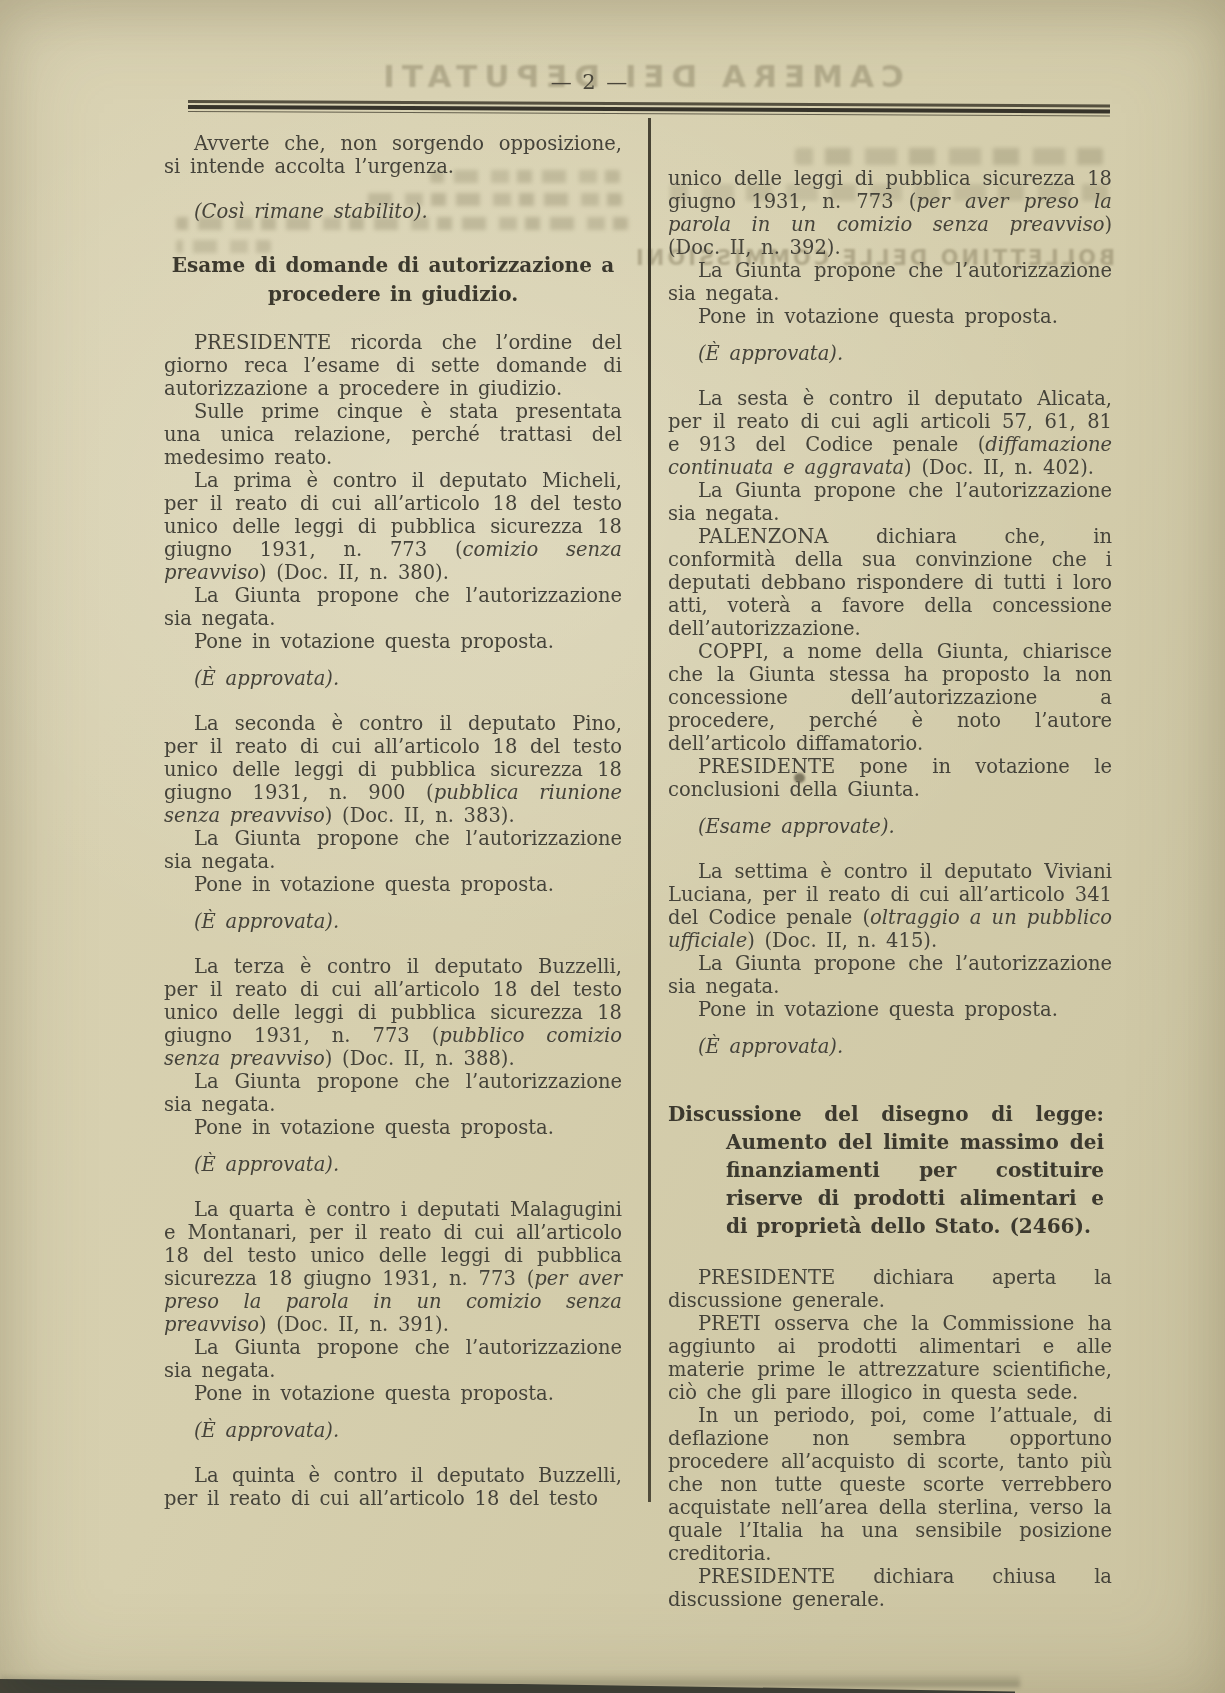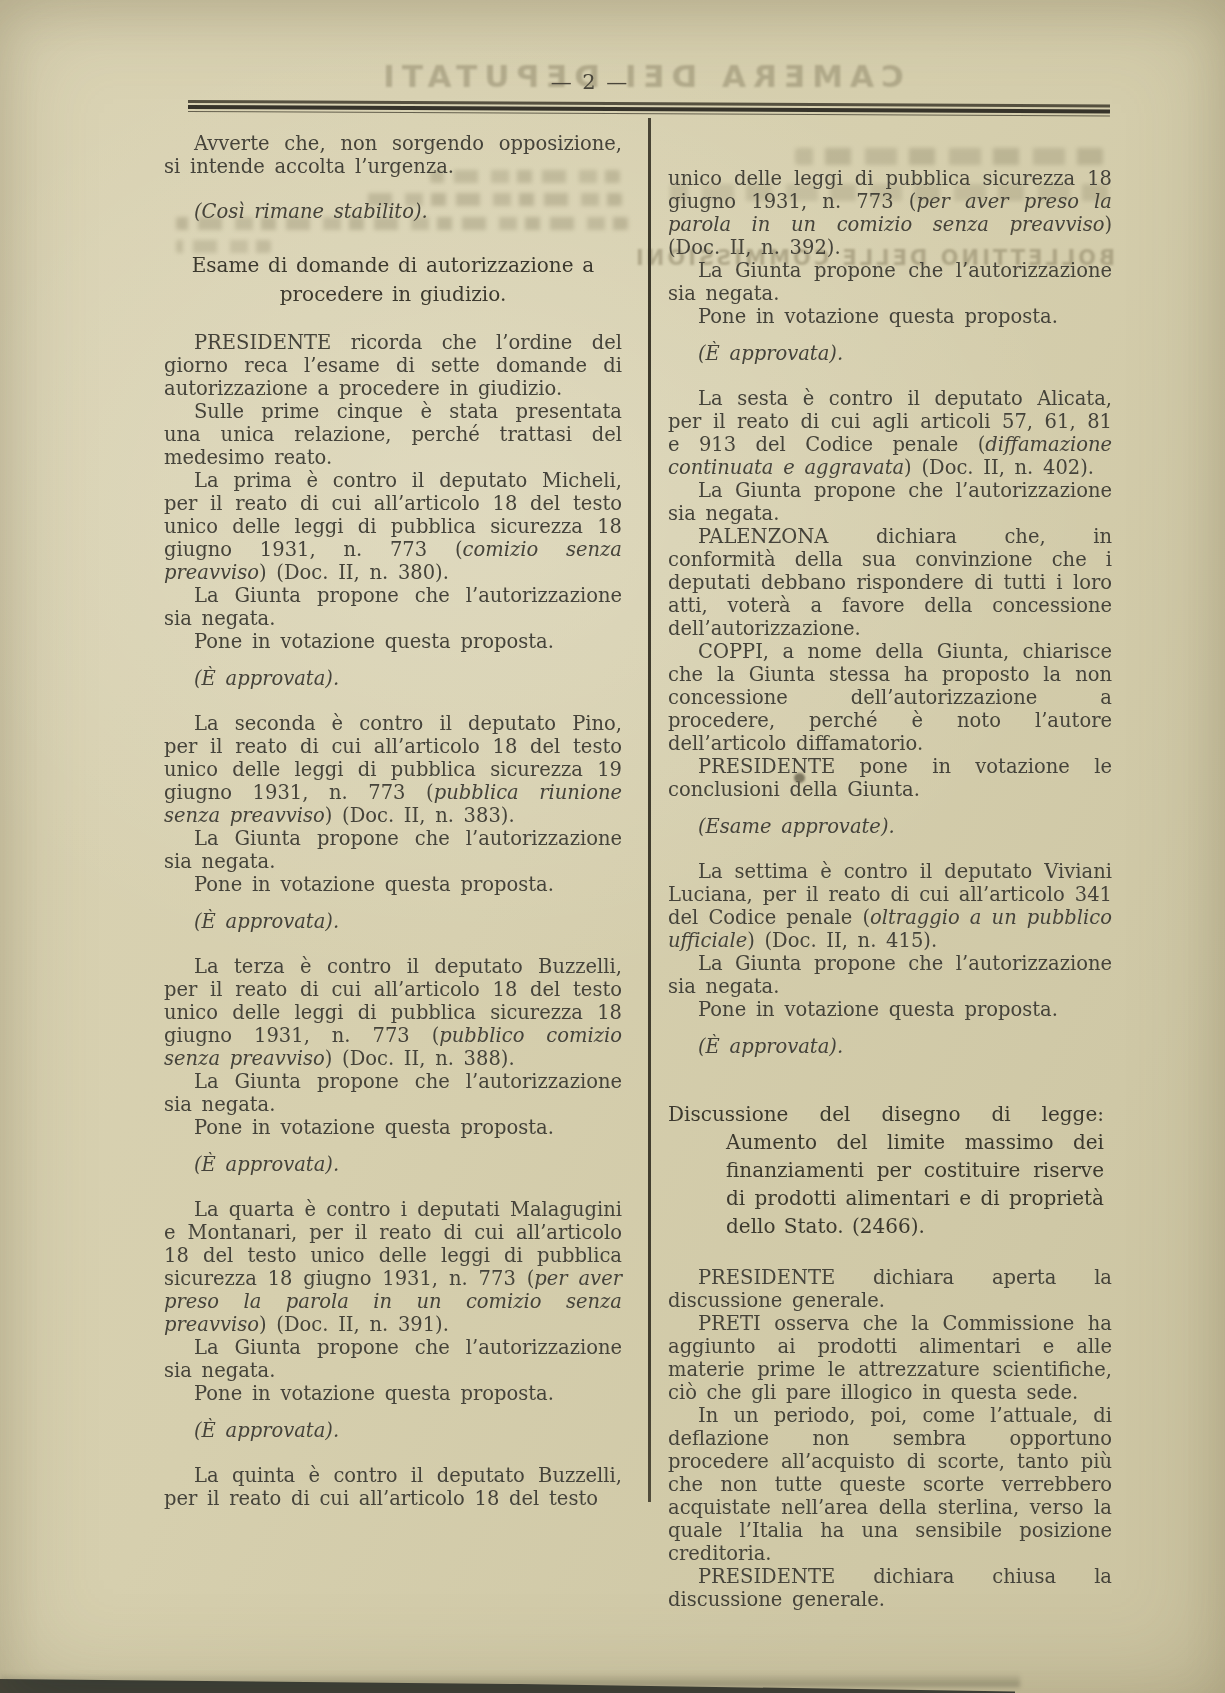--- a/index.html
+++ b/index.html
@@ -61,26 +61,26 @@
   }
   .noind{text-indent:0;margin-top:31px;}
   .vote{
     margin:14px 0 22px 0;
     font-style:italic;
   }
   .stab{margin:22px 0 0 0;font-style:italic;}
   .chead{
     margin:28px 4px 22px 4px;
     text-align:center;text-indent:0;
-    font-weight:normal;font-size:20px;line-height:29px;
+    font-weight:bold;font-size:20px;line-height:29px;
     color:#3c392e;word-spacing:0.12em;
   }
   .lawhead{
     margin:42px 8px 26px 0;
-    font-weight:normal;font-size:20px;line-height:28px;
+    font-weight:bold;font-size:20px;line-height:28px;
     padding-left:58px;text-indent:-58px;
     text-align:justify;color:#3c392e;word-spacing:0.1em;
   }
   .it{font-style:italic;}
   
   .smear{
     position:absolute;height:13px;border-radius:3px;
     transform:scaleX(-1);
     filter:blur(2px);
     background:repeating-linear-gradient(90deg,
@@ -133,21 +133,21 @@
   <div class="col col-left">
     <p class="p"><span>Avverte che, non sorgendo opposizione, si intende accolta l’urgenza.</span></p>
     <p class="p stab"><span class="it">(Così rimane stabilito).</span></p>
     <h2 class="p chead"><span>Esame di domande di autorizzazione a procedere in giudizio.</span></h2>
     <p class="p"><span>PRESIDENTE ricorda che l’ordine del giorno reca l’esame di sette domande di autorizzazione a procedere in giudizio.</span></p>
     <p class="p"><span>Sulle prime cinque è stata presentata una unica relazione, perché trattasi del medesimo reato.</span></p>
     <p class="p"><span>La prima è contro il deputato Micheli, per il reato di cui all’articolo 18 del testo unico delle leggi di pubblica sicurezza 18 giugno 1931, n. 773 (</span><span class="it">comizio senza preavviso</span><span>) (Doc. II, n. 380).</span></p>
     <p class="p"><span>La Giunta propone che l’autorizzazione sia negata.</span></p>
     <p class="p"><span>Pone in votazione questa proposta.</span></p>
     <p class="p vote"><span class="it">(È approvata).</span></p>
-    <p class="p"><span>La seconda è contro il deputato Pino, per il reato di cui all’articolo 18 del testo unico delle leggi di pubblica sicurezza 19 giugno 1931, n. 773 (</span><span class="it">pubblica riunione senza preavviso</span><span>) (Doc. II, n. 383).</span></p>
+    <p class="p"><span>La seconda è contro il deputato Pino, per il reato di cui all’articolo 18 del testo unico delle leggi di pubblica sicurezza 18 giugno 1931, n. 900 (</span><span class="it">pubblica riunione senza preavviso</span><span>) (Doc. II, n. 383).</span></p>
     <p class="p"><span>La Giunta propone che l’autorizzazione sia negata.</span></p>
     <p class="p"><span>Pone in votazione questa proposta.</span></p>
     <p class="p vote"><span class="it">(È approvata).</span></p>
     <p class="p"><span>La terza è contro il deputato Buzzelli, per il reato di cui all’articolo 18 del testo unico delle leggi di pubblica sicurezza 18 giugno 1931, n. 773 (</span><span class="it">pubblico comizio senza preavviso</span><span>) (Doc. II, n. 388).</span></p>
     <p class="p"><span>La Giunta propone che l’autorizzazione sia negata.</span></p>
     <p class="p"><span>Pone in votazione questa proposta.</span></p>
     <p class="p vote"><span class="it">(È approvata).</span></p>
     <p class="p"><span>La quarta è contro i deputati Malagugini e Montanari, per il reato di cui all’articolo 18 del testo unico delle leggi di pubblica sicurezza 18 giugno 1931, n. 773 (</span><span class="it">per aver preso la parola in un comizio senza preavviso</span><span>) (Doc. II, n. 391).</span></p>
     <p class="p"><span>La Giunta propone che l’autorizzazione sia negata.</span></p>
     <p class="p"><span>Pone in votazione questa proposta.</span></p>

